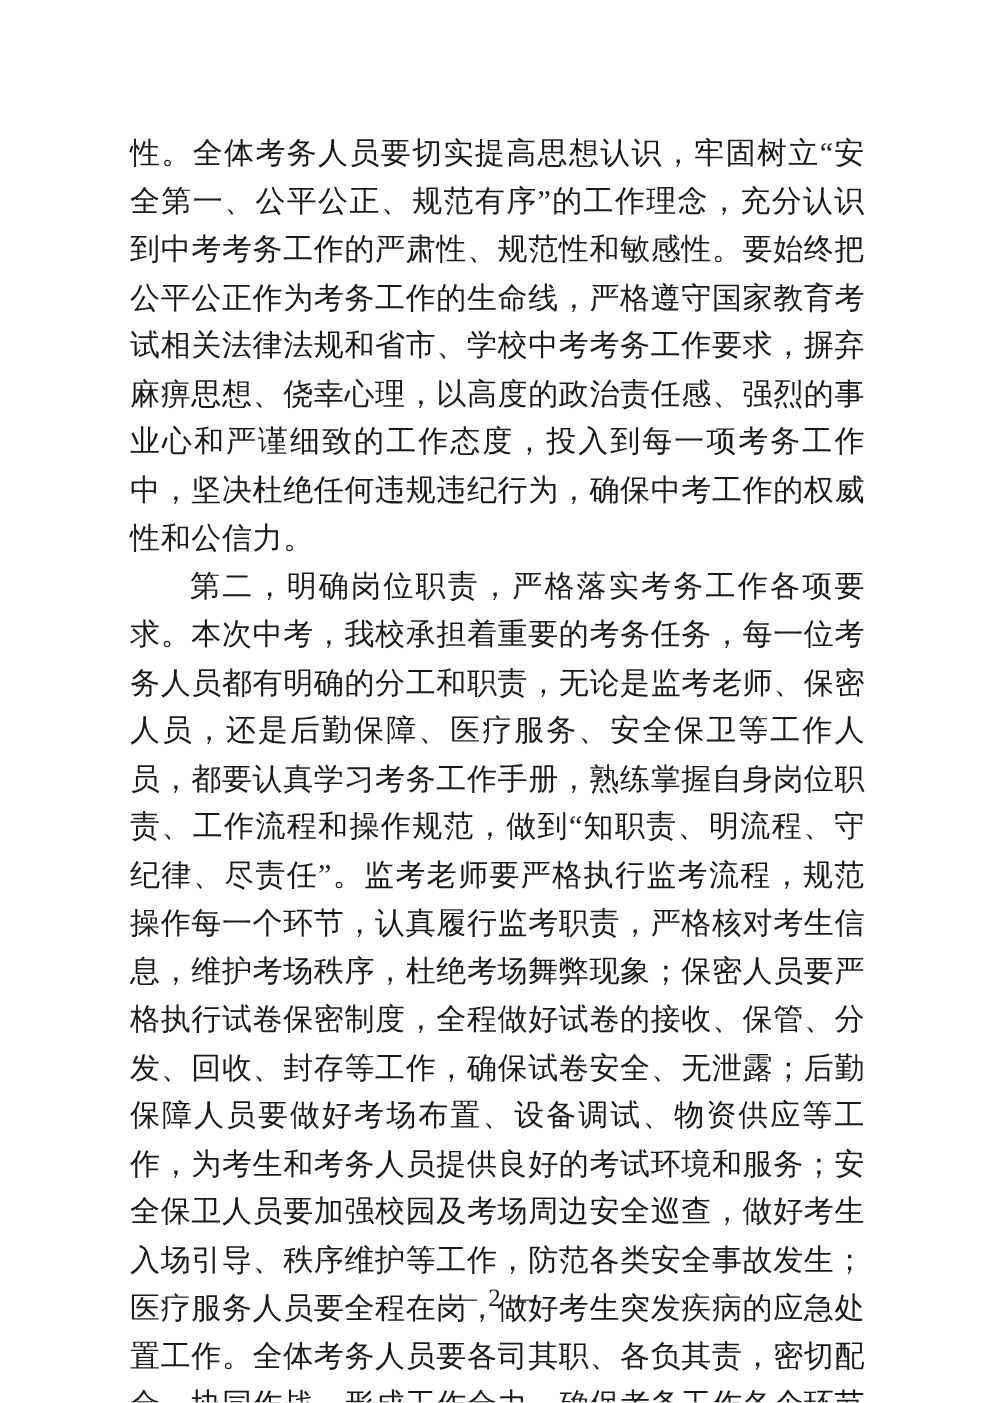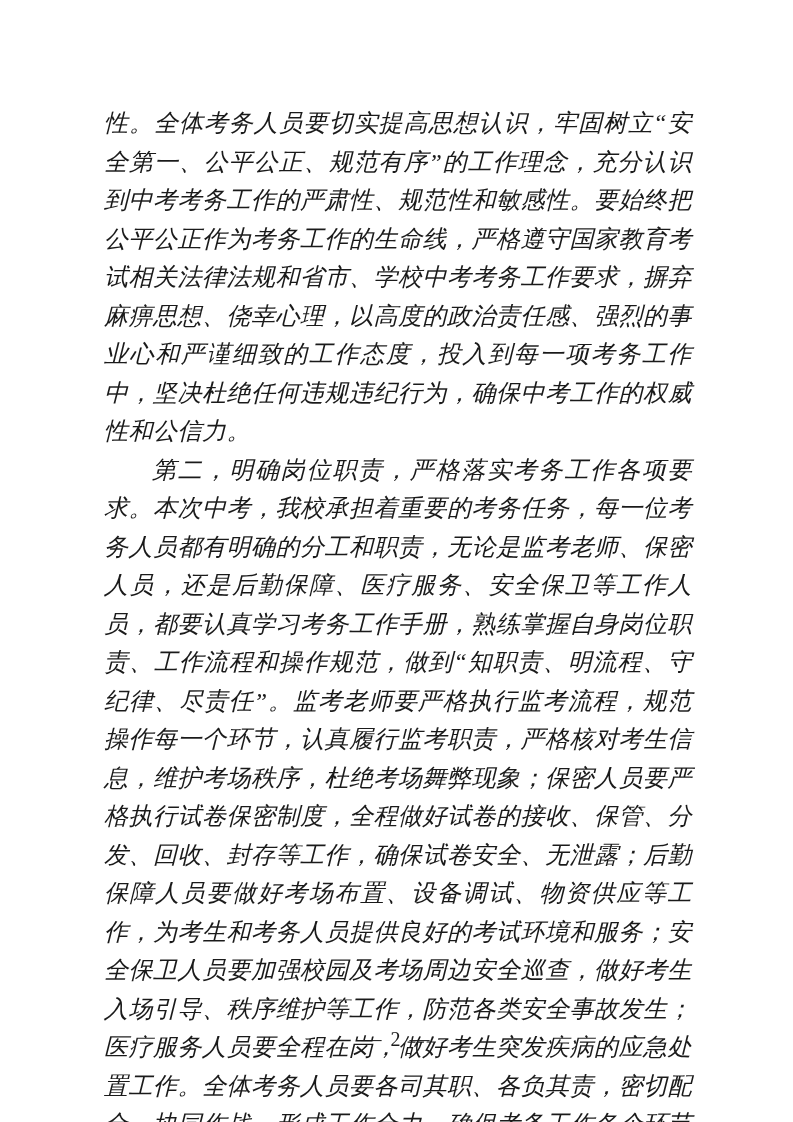--- a/index.html
+++ b/index.html
@@ -23,21 +23,20 @@
     width: 588px;
   }
   .content p {
     margin: 0;
     font-size: 24px;
     line-height: 38.5px;
     text-align: justify;
     text-justify: inter-ideograph;
     letter-spacing: 0.5px;
     word-break: break-all;
-    font-style: italic;
   }
   .content p.indent {
     text-indent: 2em;
   }
   .footer {
     position: absolute;
     left: 0;
     width: 100%;
     top: 1028px;
     text-align: center;

